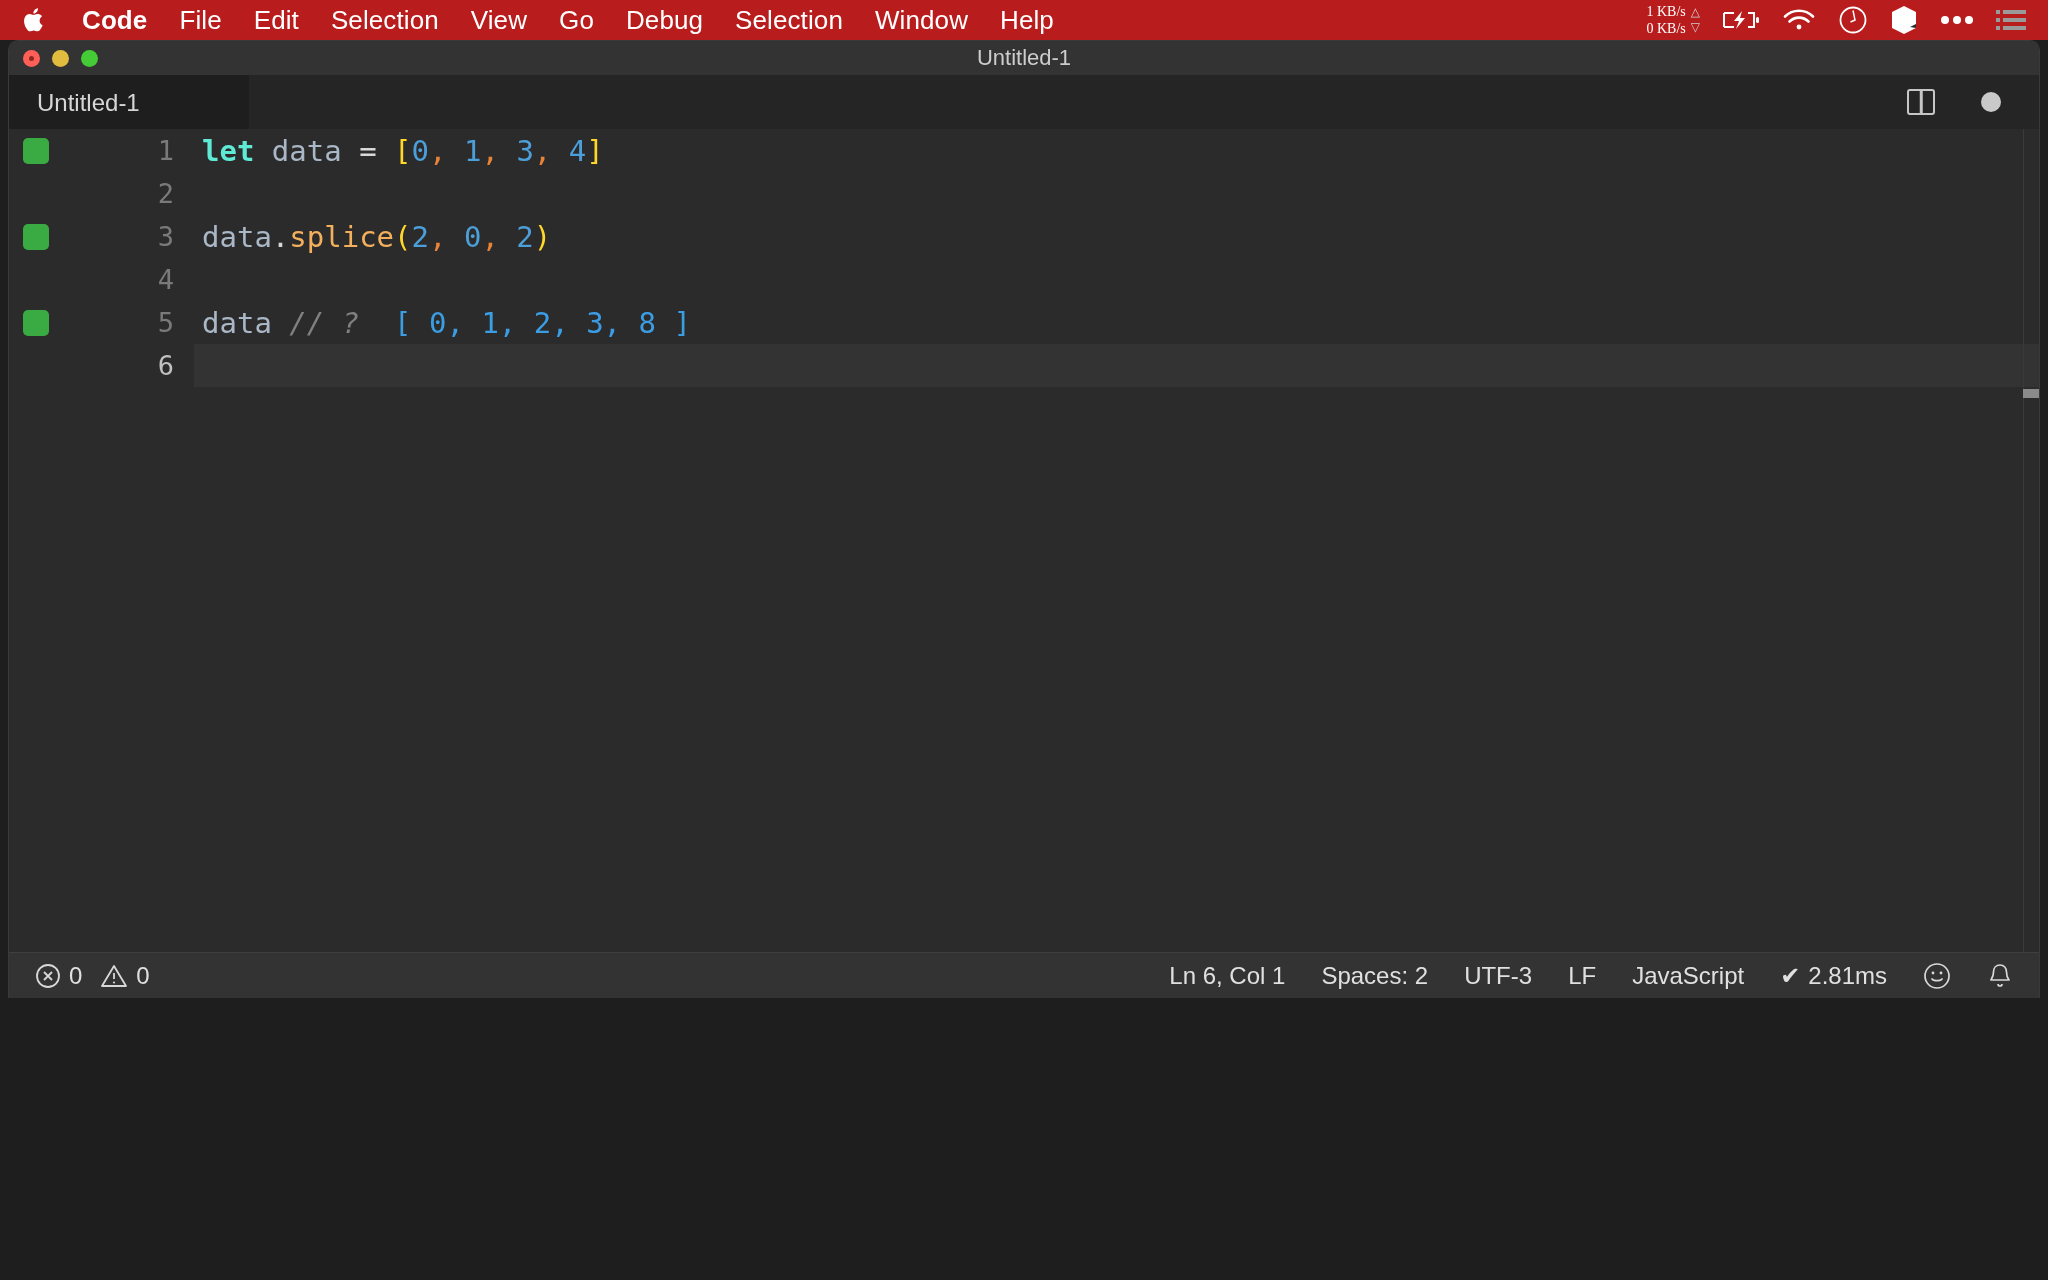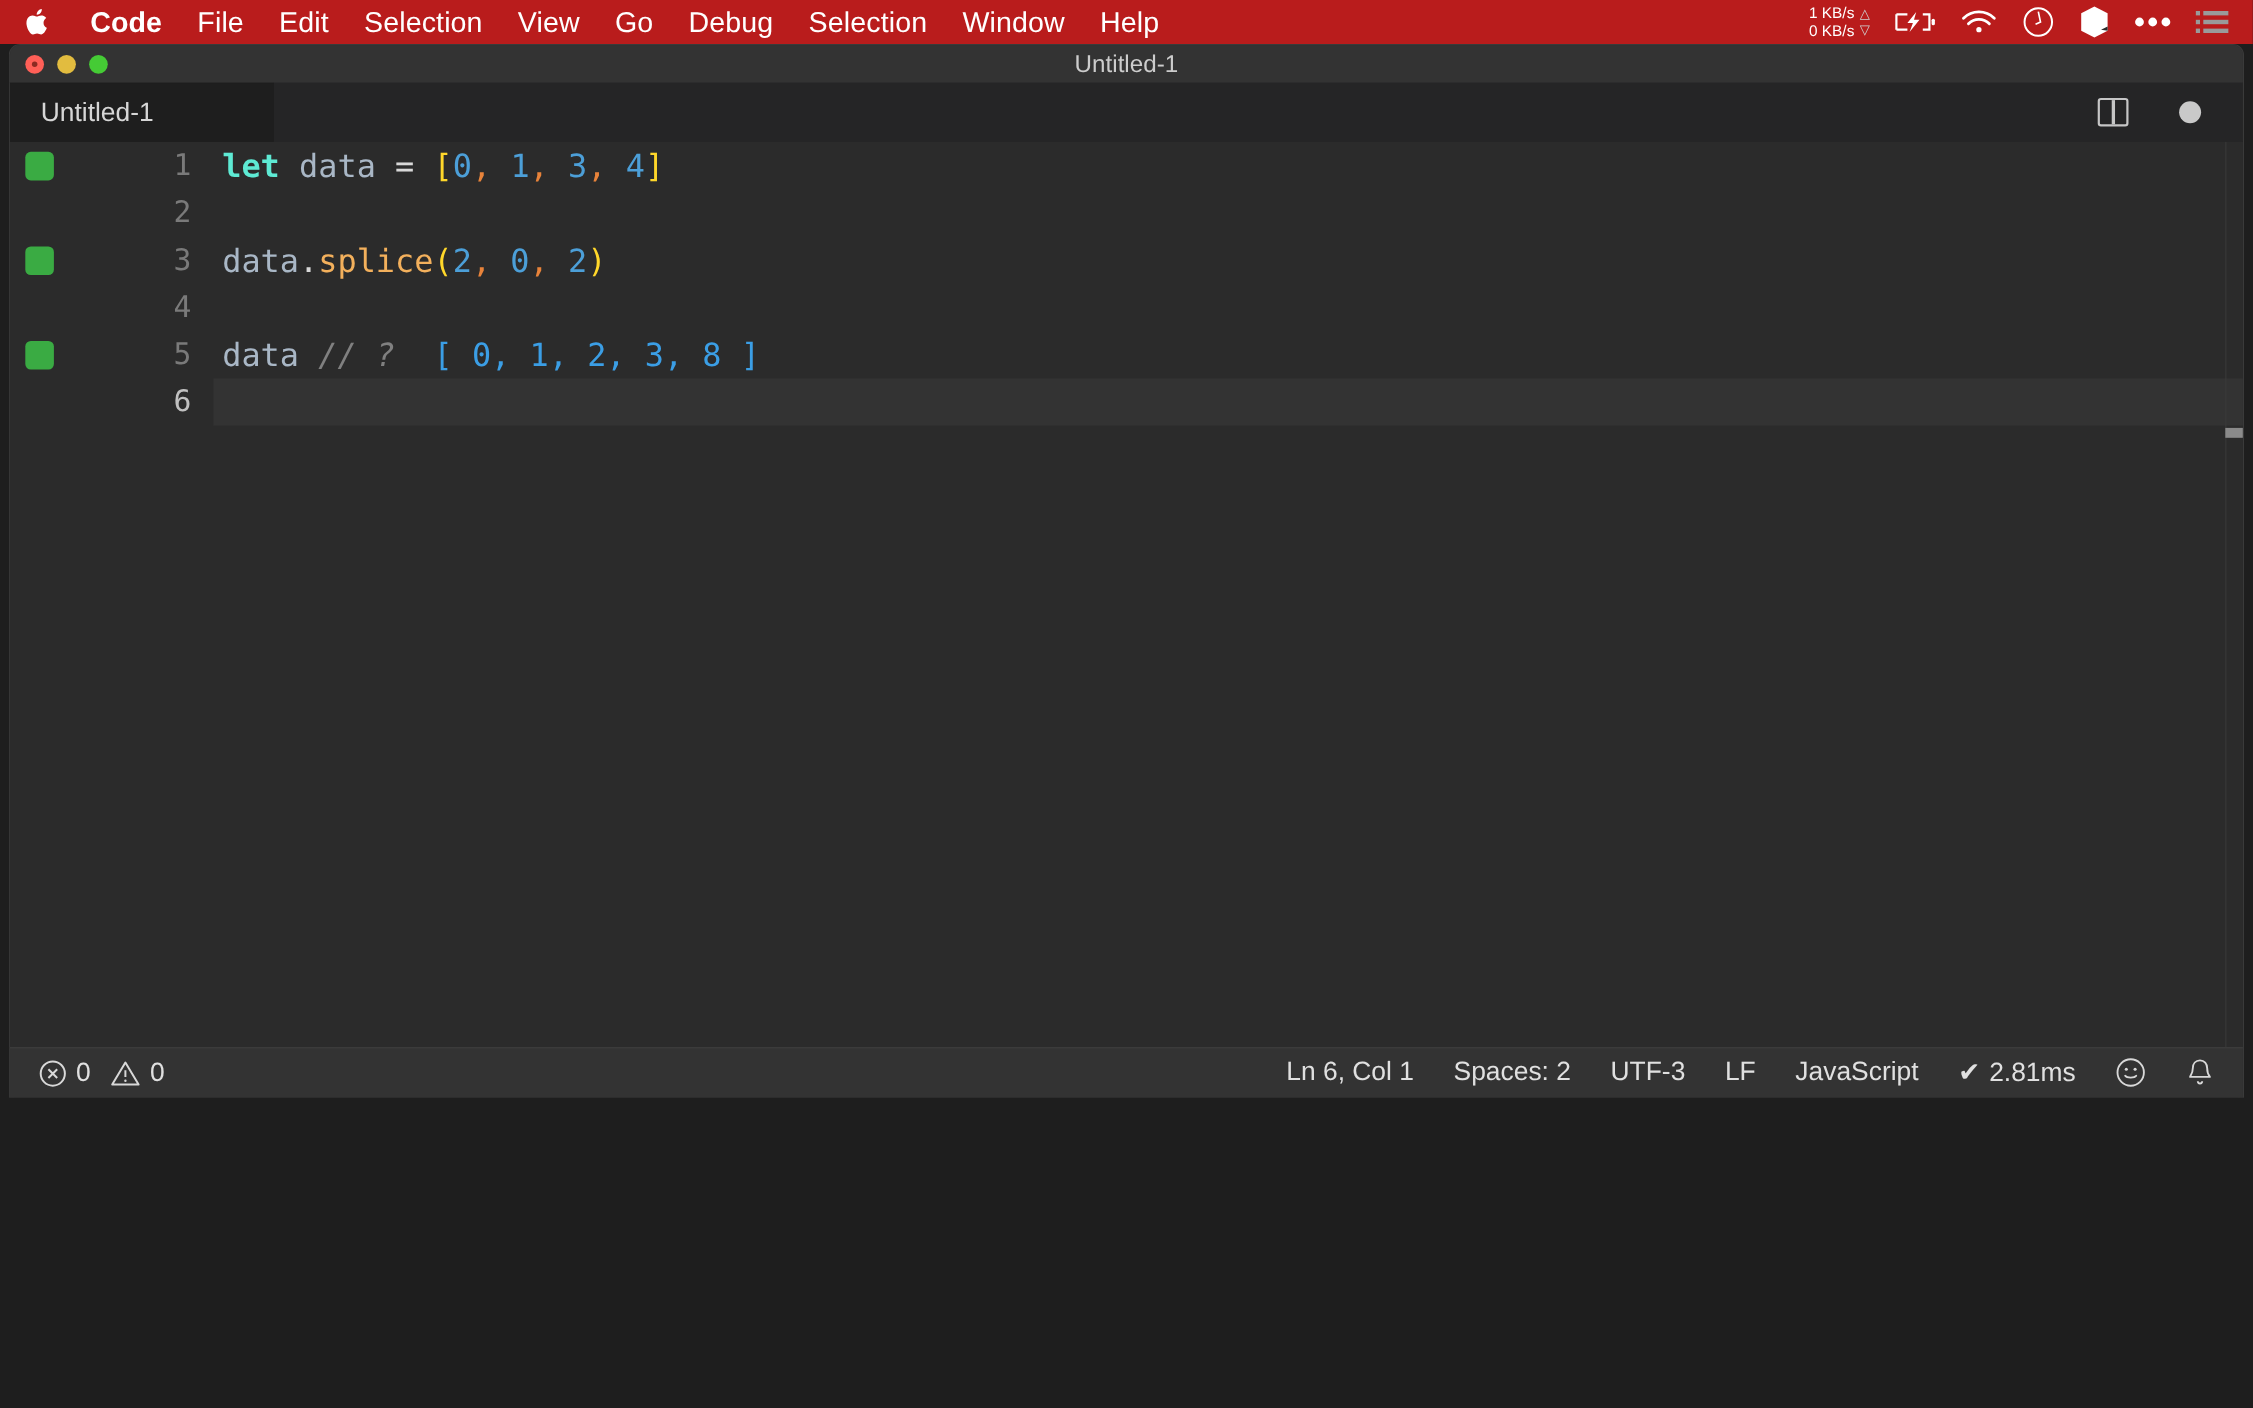--- a/index.html
+++ b/index.html
@@ -22,21 +22,21 @@
   .menu-item{
     font-size:26px; padding:0 16px; color:#ffffff; white-space:nowrap;
     line-height:40px; letter-spacing:.1px;
   }
   .menu-item.bold{ font-weight:bold; }
   .menubar-right{
     margin-left:auto; display:flex; align-items:center; gap:22px; padding-right:4px;
   }
   .netspeed{
     display:flex; align-items:center; gap:5px;
-    font-size:14px; line-height:1.25; color:#fff; text-align:right;
+    font-size:14px; line-height:1.25; color:#fff; text-align:right;font-family:Liberation Serif, serif;
   }
   .netspeed .arrows{ display:flex; flex-direction:column; font-size:12px; line-height:1.25; color:#cfcfcf;}
   .mb-icon{ display:flex; align-items:center; justify-content:center; }
 
   
   .window{
     position:absolute; top:40px; left:8px;
     width:2032px; height:958px;
     background:#2a2a2a;
     border-radius:10px 10px 0 0;
@@ -127,21 +127,21 @@
   }
 
   
   .statusbar{
     position:absolute; bottom:0; left:0; right:0; height:46px;
     background:#333333; border-top:1px solid #3f3f3f;
     display:flex; align-items:center;
     color:#e0e0e0; font-size:24px;
   }
   .sb-left{ display:flex; align-items:center; gap:10px; padding-left:26px; }
-  .sb-right{ margin-left:auto; display:flex; align-items:flex-start; gap:36px; padding-right:26px; }
+  .sb-right{ margin-left:auto; display:flex; align-items:flex-end; gap:36px; padding-right:26px; }
   .sb-item{ display:flex; align-items:center; gap:8px; white-space:nowrap; }
   .sb-icon{ display:flex; align-items:center; }
 </style>
 </head>
 <body>
 
 <div class="menubar">
   <div class="apple-logo">
     <svg width="24" height="28" viewBox="0 0 24 28">
         <path fill="#fff" d="M16.6 14.8c0-3 2.4-4.4 2.5-4.5-1.4-2-3.5-2.3-4.2-2.3-1.8-.2-3.5 1-4.4 1-.9 0-2.3-1-3.8-1-1.9 0-3.7 1.1-4.7 2.9-2 3.5-.5 8.7 1.4 11.5.9 1.4 2.1 2.9 3.6 2.9 1.4-.1 2-.9 3.7-.9s2.2.9 3.8.9c1.6 0 2.6-1.4 3.5-2.8 1.1-1.6 1.6-3.2 1.6-3.3-.1 0-3-1.2-3-4.4zM13.8 5.9c.8-1 1.3-2.3 1.2-3.7-1.2.1-2.6.8-3.4 1.8-.7.8-1.4 2.2-1.2 3.5 1.3.1 2.6-.7 3.4-1.6z"></path>

